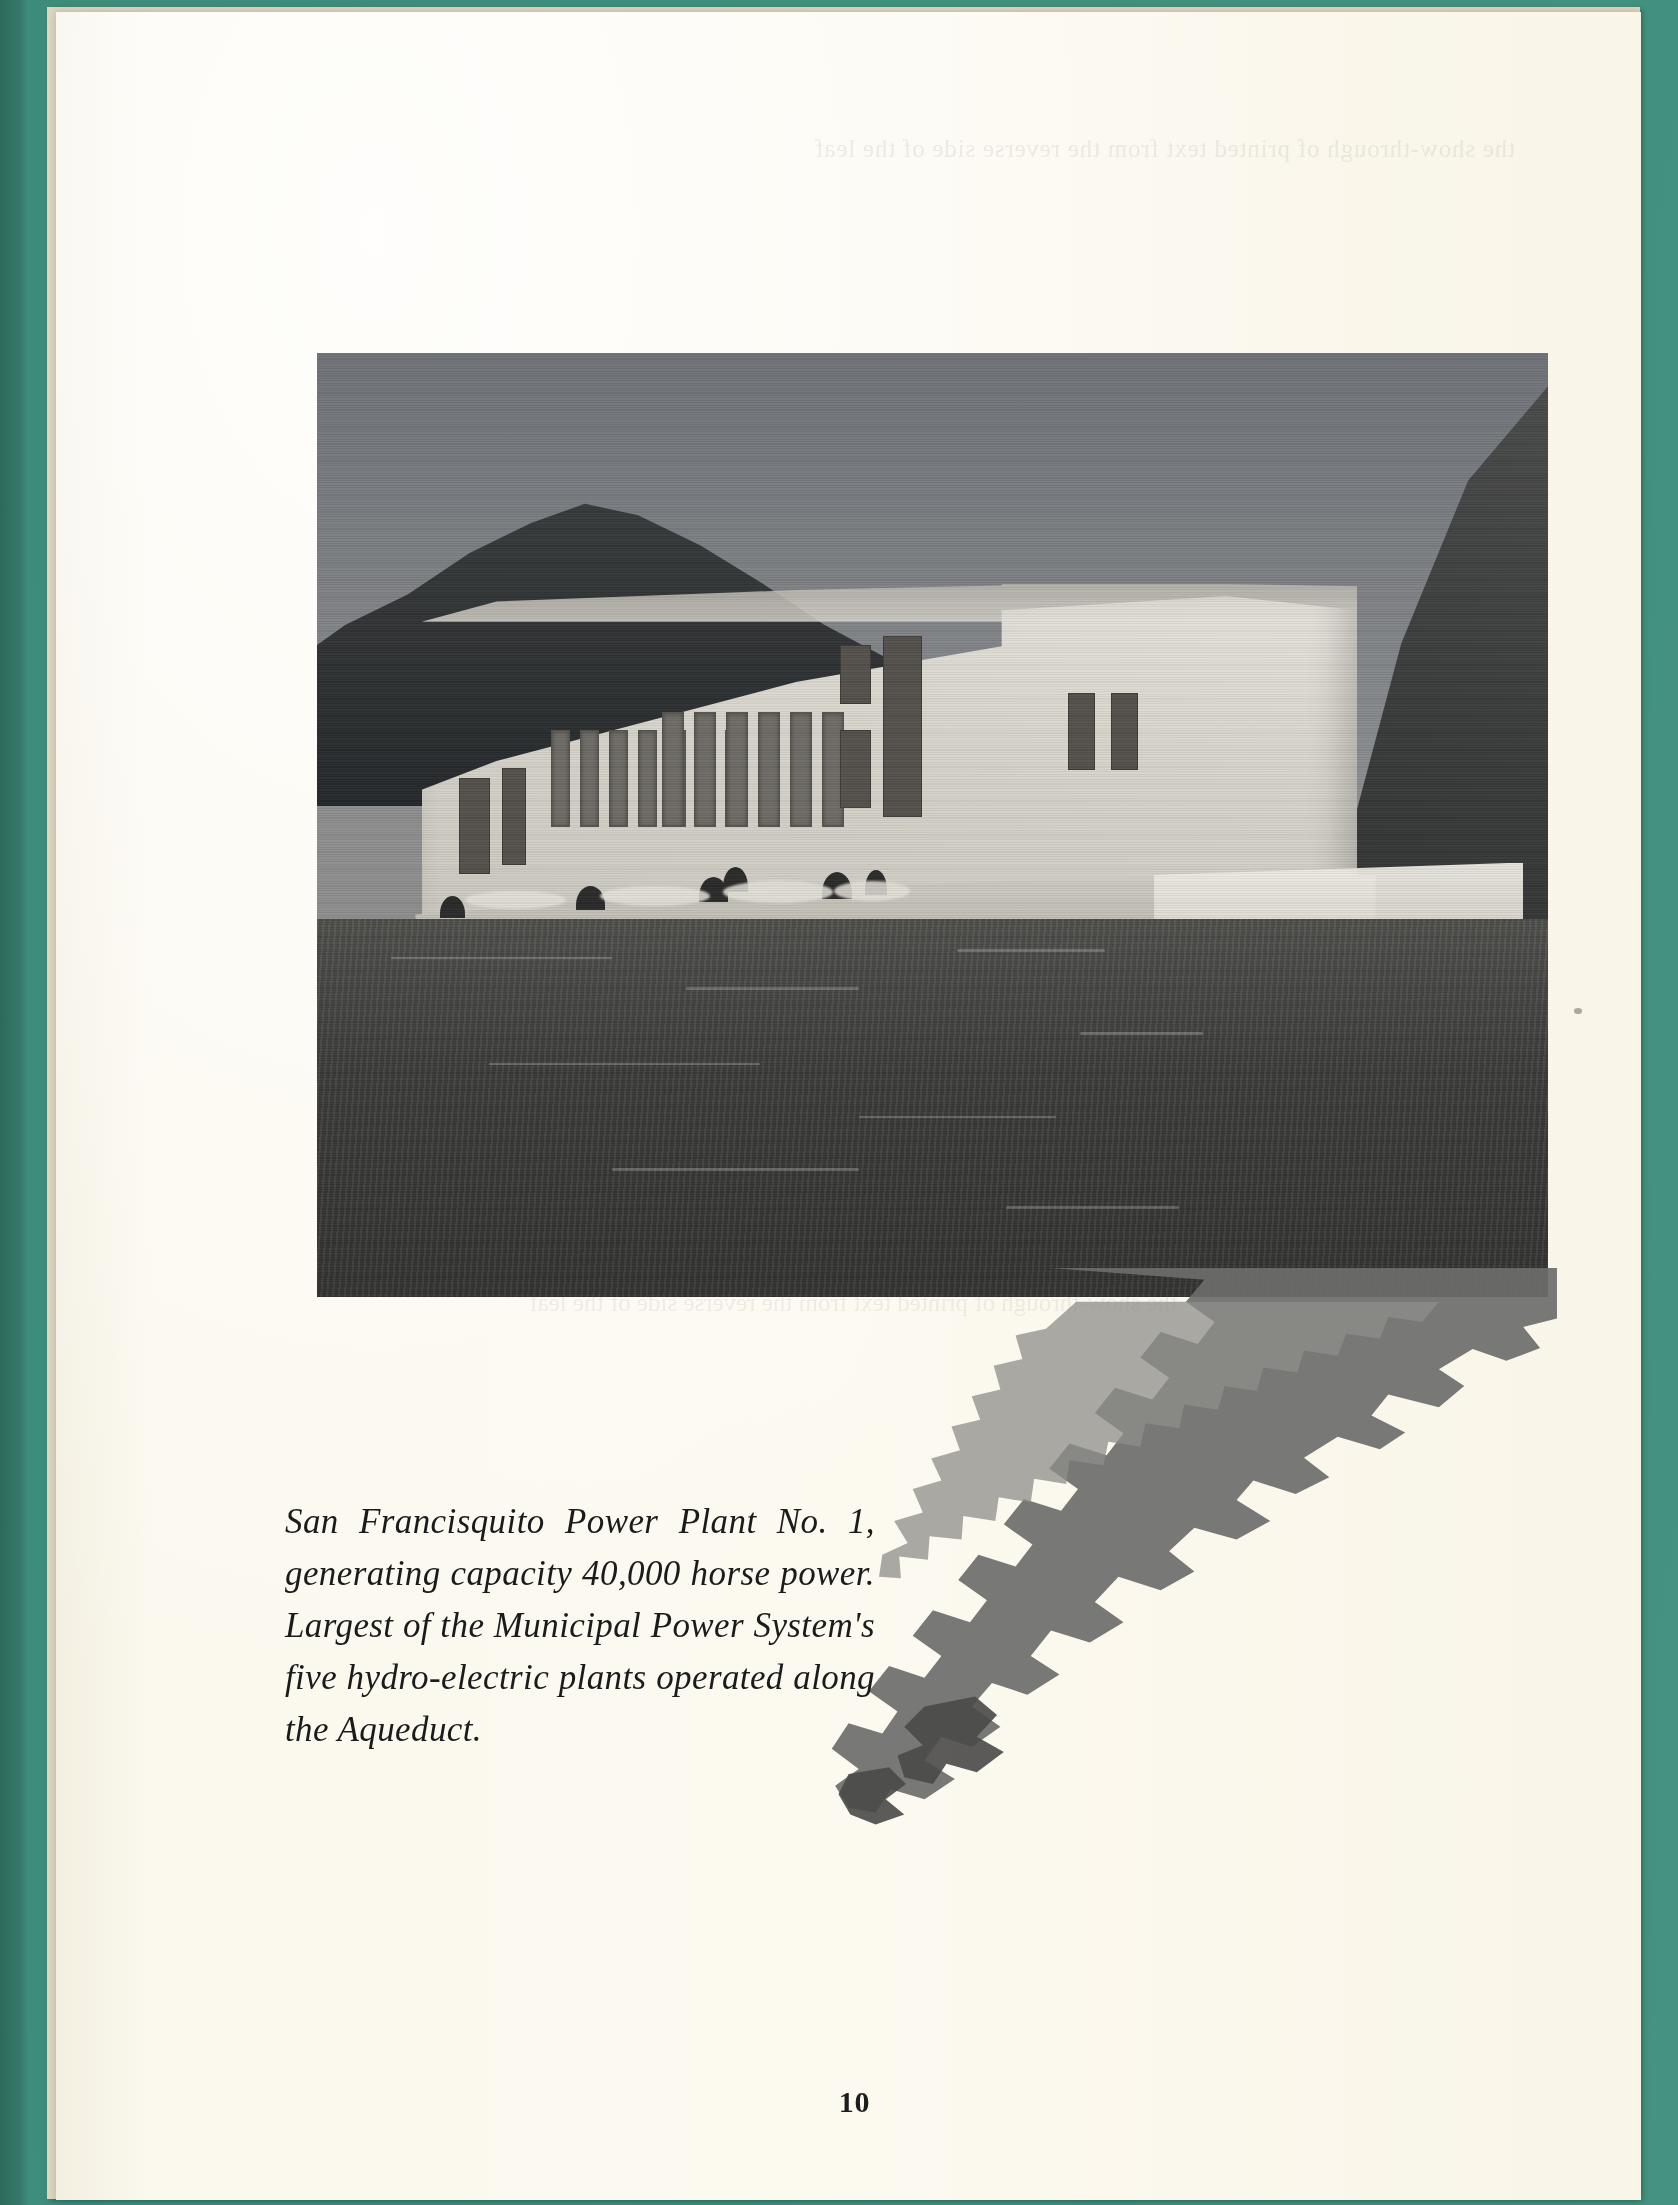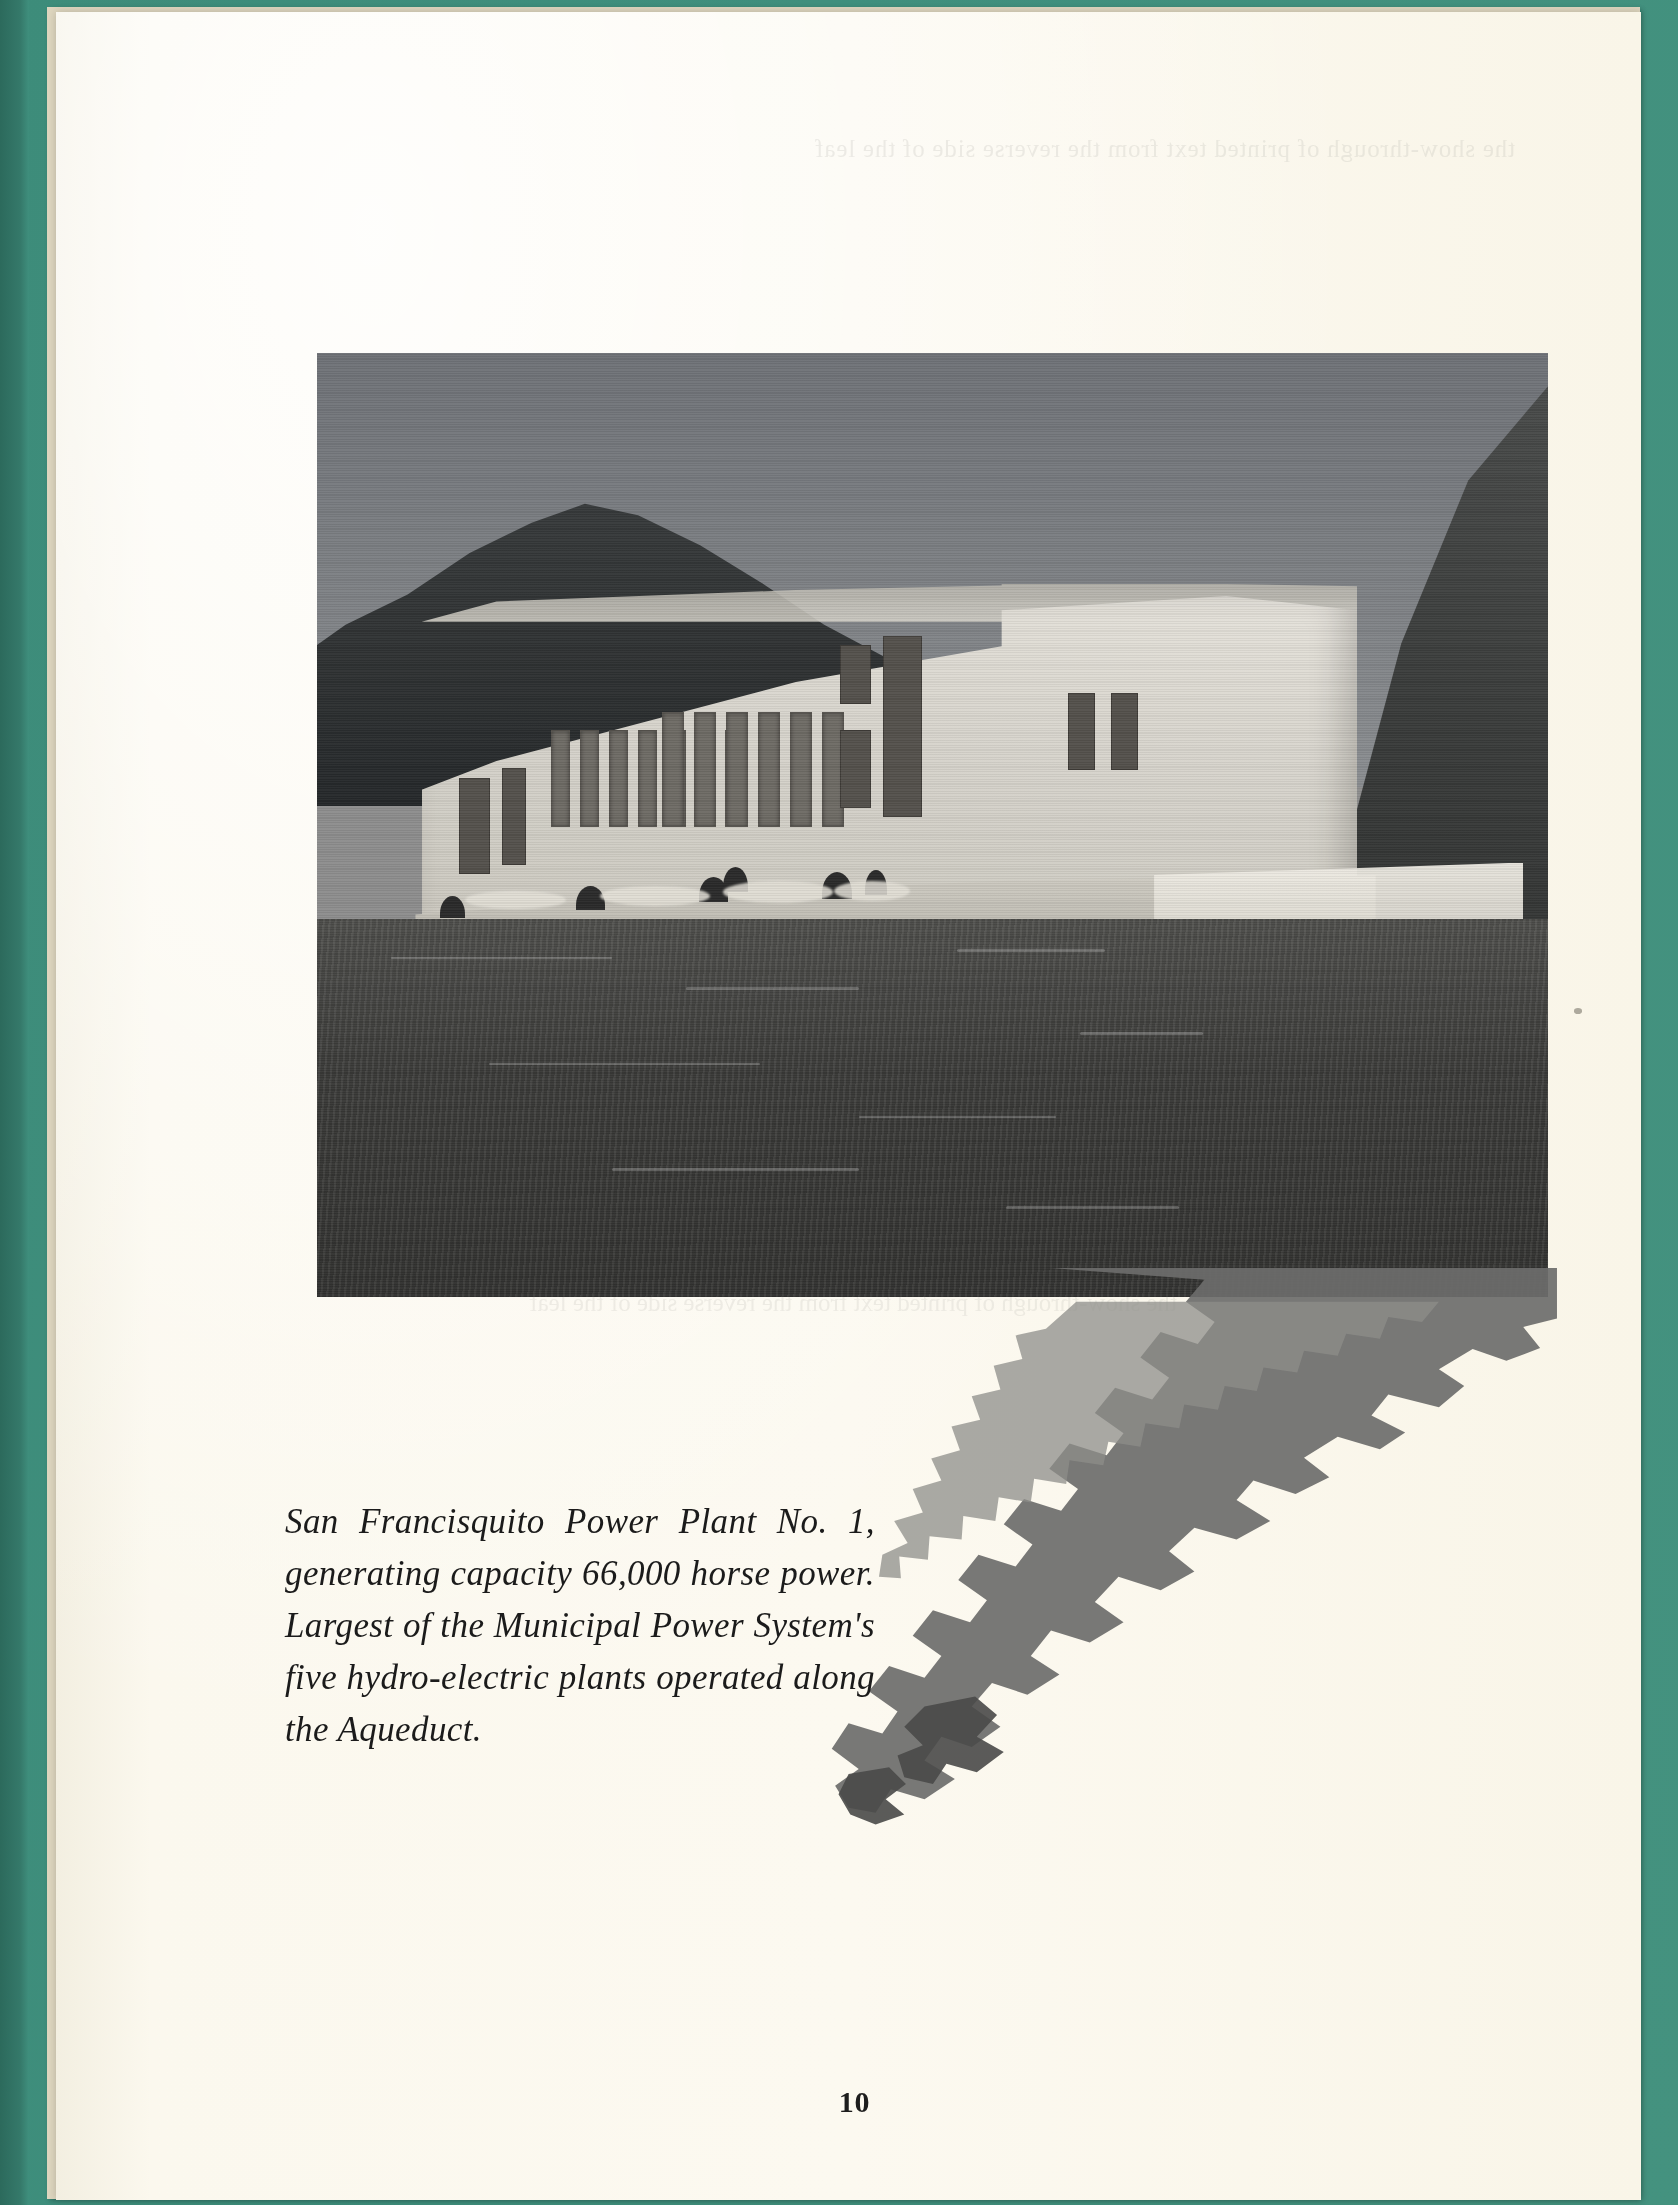--- a/index.html
+++ b/index.html
@@ -371,18 +371,18 @@
                  L216 180 L206 152 L240 144 L232 116 L266 108 L258 80 L294 72 Z"></path>
       </g>
       <g fill="#4a4a49" opacity="0.9">
         <path d="M150 520 L210 508 L236 530 L212 556 L244 574 L212 598 L176 588 L160 612
                  L126 604 L118 578 L148 566 L126 544 Z"></path>
         <path d="M60 600 L108 592 L128 612 L104 630 L126 648 L92 660 L62 648 L48 624 Z"></path>
       </g>
     </svg>
   </div>
 
-  <div class="caption">San Francisquito Power Plant No. 1, generating capacity 66,000 horse power. Largest of the Municipal Power System's five hydro-electric plants operated along the Aqueduct.</div>
+  <div class="caption">San Francisquito Power Plant No. 1, generating capacity 40,000 horse power. Largest of the Municipal Power System's five hydro-electric plants operated along the Aqueduct.</div>
 
   <div class="page-number">10</div>
 
 </div>
 
 
 </body></html>

